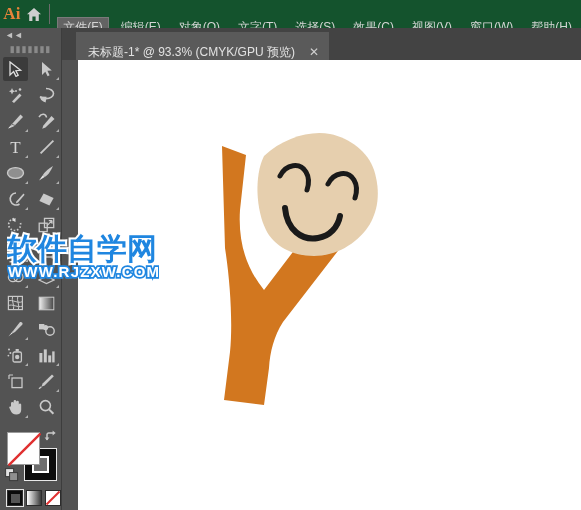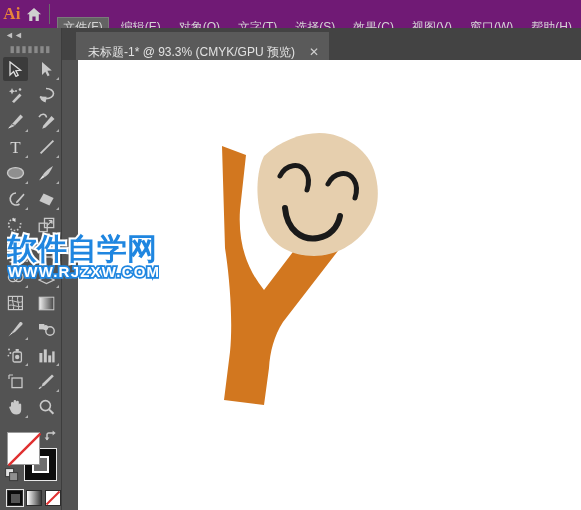--- a/index.html
+++ b/index.html
@@ -12,21 +12,21 @@
   #app {
     position: relative;
     width: 581px; height: 510px;
     background: #535353;
   }
 
   
   .menubar {
     position: absolute; left:0; top:0;
     width: 581px; height: 28px;
-    background: #701a75;
+    background: #14532d;
     display: flex; align-items: center;
   }
   .ai-logo {
     width: 34px; height:28px;
     display:flex; align-items:center; justify-content:center;
     color:#E8843A; font-size:17px; font-weight:bold;
     font-family:"Liberation Serif", serif;
     letter-spacing:0px;
   }
   .home-icon { width:30px; height:28px; display:flex; align-items:center; justify-content:center; }

